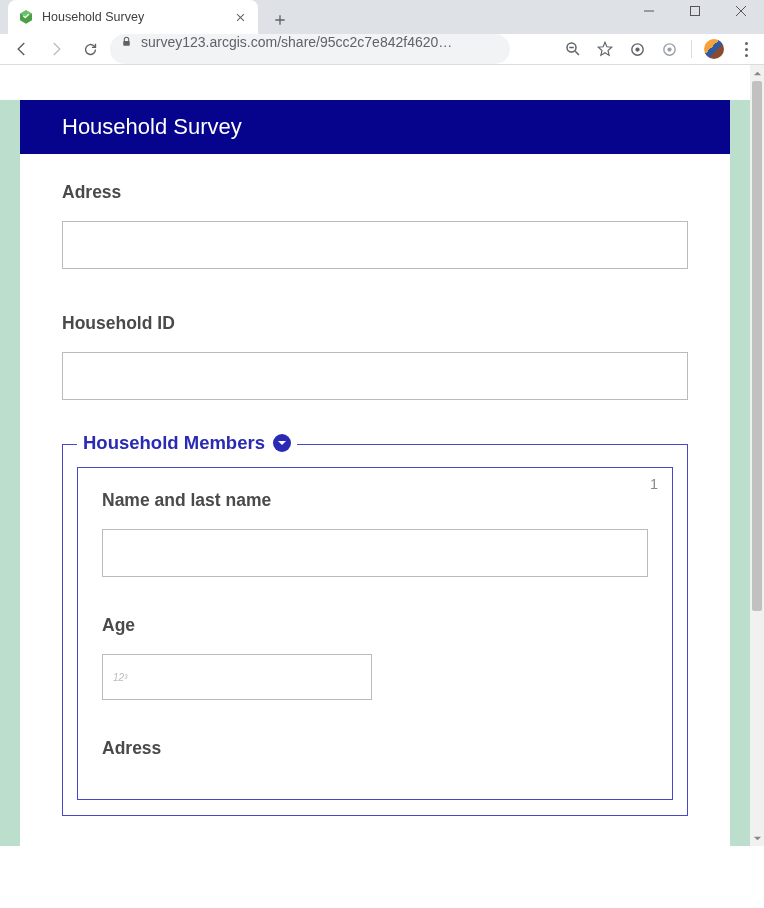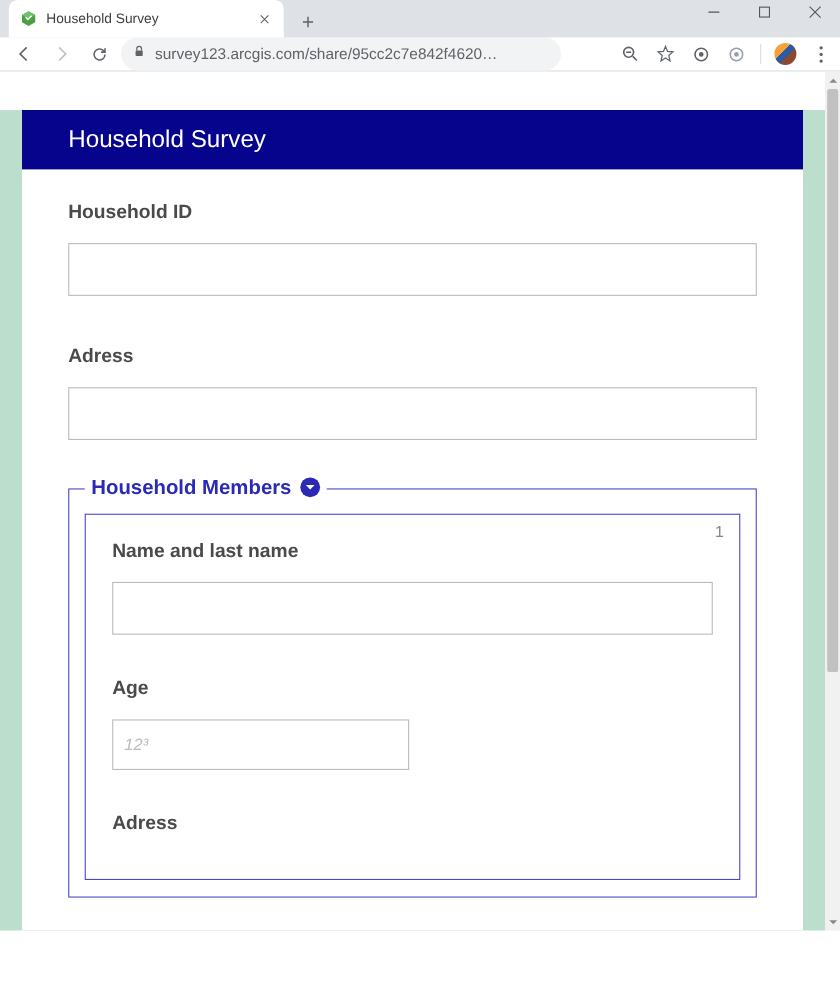--- a/index.html
+++ b/index.html
@@ -13,21 +13,21 @@
   .tab .favicon { width:16px; height:16px; }
   .tab .tab-title { font-size:12.5px; color:#3c4043; flex:1; white-space:nowrap; overflow:hidden; text-overflow:ellipsis; }
   .tab .tab-close { width:16px; height:16px; display:flex; align-items:center; justify-content:center; color:#5f6368; border-radius:50%; }
   .newtab { width:28px; height:28px; margin-left:8px; display:flex; align-items:center; justify-content:center; color:#5f6368; border-radius:50%; }
   .win-buttons { position:absolute; right:0; top:-4px; display:flex; }
   .win-buttons .win-ctrl { width:46px; height:30px; }
   
   .toolbar { height:40px; background:#fff; display:flex; align-items:center; padding:0 8px; gap:6px; border-bottom:1px solid #dadce0; }
   .nav-btn { width:28px; height:28px; border-radius:50%; display:flex; align-items:center; justify-content:center; color:#5f6368; }
   .nav-btn.disabled { color:#bdc1c6; }
-  .omnibox { flex:1; height:30px; background:#f1f3f4; border-radius:15px; display:flex; align-items:center; padding:0 10px; gap:8px; max-width:400px; }
+  .omnibox { flex:1; height:30px; background:#f1f3f4; border-radius:15px; display:flex; padding:0 10px; gap:8px; max-width:400px; }
   .lock-icon { color:#5f6368; }
   .url-text { font-size:14px; color:#5f6368; white-space:nowrap; overflow:hidden; text-overflow:ellipsis; flex:1; }
   .toolbar .right { display:flex; align-items:center; gap:12px; margin-left:auto; }
   .tool-icon { width:20px; height:20px; display:flex; align-items:center; justify-content:center; color:#5f6368; }
   .avatar { width:20px; height:20px; border-radius:50%; overflow:hidden; background:linear-gradient(135deg,#f6a23c 0%,#f6a23c 40%,#2d5aa0 40%,#2d5aa0 60%,#8b4a2e 60%); }
   .divider { width:1px; height:18px; background:#dadce0; }
   .menu-dots { display:flex; flex-direction:column; gap:3px; }
   .menu-dots span { width:3px; height:3px; background:#5f6368; border-radius:50%; }
   
   .content-wrap { flex:1; display:flex; position:relative; }
@@ -40,21 +40,21 @@
   .text-input { width:100%; height:48px; border:1px solid #bbb; font-size:15px; padding:0 10px; background:#fff; }
   .text-input::placeholder { color:#aaa; font-style:italic; }
   .field-group { margin-bottom:44px; }
   .fieldset { border:1px solid #4848c9; margin-top:18px; position:relative; padding:22px 14px 15px; }
   .fieldset-legend { position:absolute; top:-13px; left:14px; background:#fff; padding:0 6px; font-size:18.5px; font-weight:700; color:#2a2ab5; display:flex; align-items:center; gap:8px; }
   .legend-toggle { width:18px; height:18px; background:#2a2ab5; border-radius:50%; display:flex; align-items:center; justify-content:center; }
   .legend-toggle svg { width:10px; height:10px; fill:#fff; }
   .inner-box { border:1px solid #4848c9; padding:22px 24px; position:relative; }
   .repeat-index { position:absolute; top:8px; right:14px; font-size:14.5px; color:#888; }
   .inner-box .field-group { margin-bottom:38px; }
-  .age-input { width:270px; height:46px; border:1px solid #bbb; font-size:15px; padding:0 10px; }
+  .age-input { width:270px; height:46px; border:1px solid #bbb; font-size:10px; padding:0 10px; }
   .age-input::placeholder { color:#bbb; font-style:italic; }
   
   .vscroll { width:14px; background:#f1f1f1; display:flex; flex-direction:column; }
   .vscroll .arrow { height:16px; display:flex; align-items:center; justify-content:center; color:#666; }
   .vscroll .track { flex:1; position:relative; }
   .vscroll .thumb { position:absolute; left:2px; right:2px; top:0; height:530px; background:#c1c1c1; border-radius:2px; }
 </style>
 </head>
 <body>
 <div class="window">
@@ -162,25 +162,25 @@
     </div>
   </div>
 
   <div class="content-wrap">
     <div class="scrollarea">
       <div class="page-bg">
         <div class="form-card">
           <div class="form-header">Household Survey</div>
           <div class="form-body">
             <div class="field-group">
-              <div class="field-label">Household ID</div>
+              <div class="field-label">Adress</div>
               <input class="text-input" type="text" value="" style="">
             </div>
             <div class="field-group">
-              <div class="field-label">Adress</div>
+              <div class="field-label">Household ID</div>
               <input class="text-input" type="text" value="" style="">
             </div>
             <div class="fieldset">
               <div class="fieldset-legend">
                 <span>Household Members</span>
                 <span class="legend-toggle">
                   <svg viewBox="0 0 10 10">
                       <path d="M1 3 L5 7 L9 3 Z" fill="#fff"></path>
                     </svg>
                 </span>

